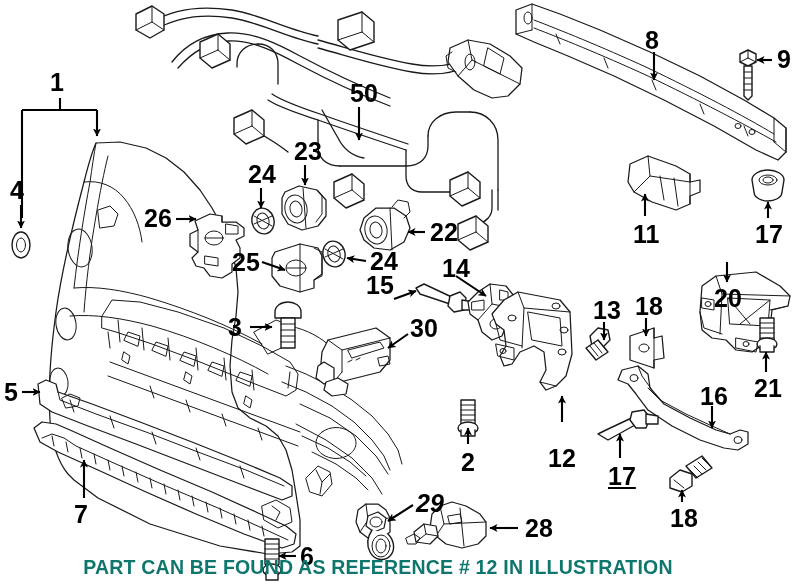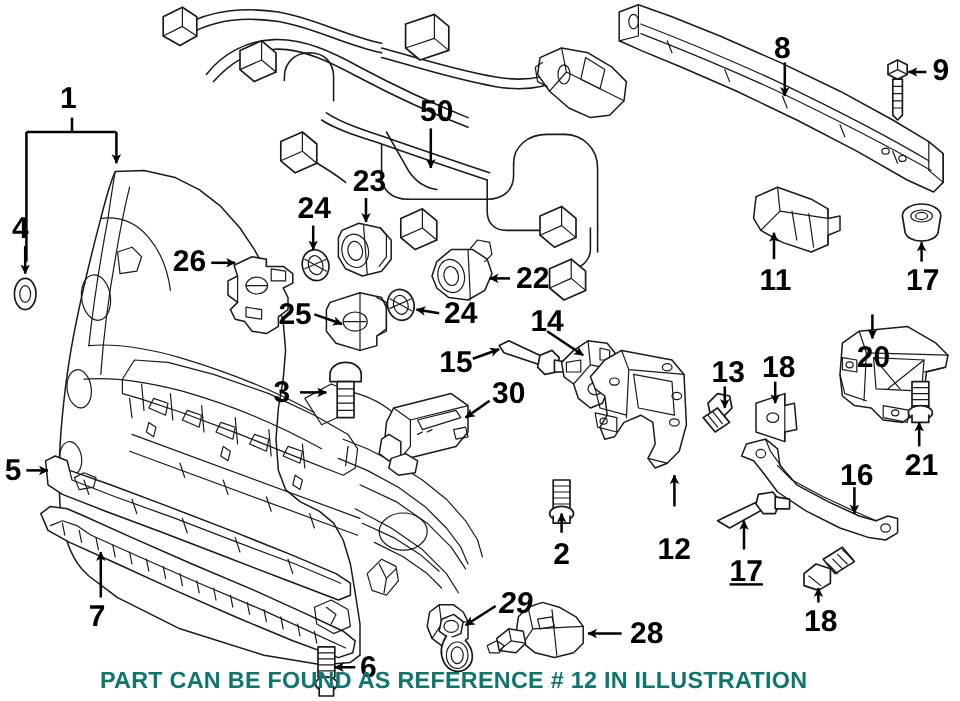--- a/index.html
+++ b/index.html
@@ -483,21 +483,21 @@
   <div class="calloutnum" style="left:4px;   top:380px;">5</div>
   <div class="calloutnum" style="left:300px; top:544px;">6</div>
   <div class="calloutnum" style="left:74px;  top:502px;">7</div>
   <div class="calloutnum" style="left:645px; top:28px;">8</div>
   <div class="calloutnum" style="left:777px; top:47px;">9</div>
   <div class="calloutnum" style="left:755px; top:222px;">17</div>
   <div class="calloutnum" style="left:633px; top:222px;">11</div>
   <div class="calloutnum" style="left:548px; top:446px;">12</div>
   <div class="calloutnum" style="left:593px; top:298px;text-align:right;">13</div>
   <div class="calloutnum" style="left:442px; top:256px;">14</div>
-  <div class="calloutnum" style="left:366px; top:290px;">15</div>
+  <div class="calloutnum" style="left:366px; top:273px;">15</div>
   <div class="calloutnum" style="left:700px; top:384px;">16</div>
   <div class="calloutnum" style="left:608px; top:464px;text-decoration:underline;">17</div>
   <div class="calloutnum" style="left:670px; top:506px;text-align:center;">18</div>
   <div class="calloutnum" style="left:635px; top:294px;">18</div>
   <div class="calloutnum" style="left:714px; top:238px;margin-top:48px;">20</div>
   <div class="calloutnum" style="left:754px; top:376px;">21</div>
   <div class="calloutnum" style="left:430px; top:220px;">22</div>
   <div class="calloutnum" style="left:294px; top:139px;">23</div>
   <div class="calloutnum" style="left:248px; top:162px;">24</div>
   <div class="calloutnum" style="left:232px; top:250px;">25</div>

